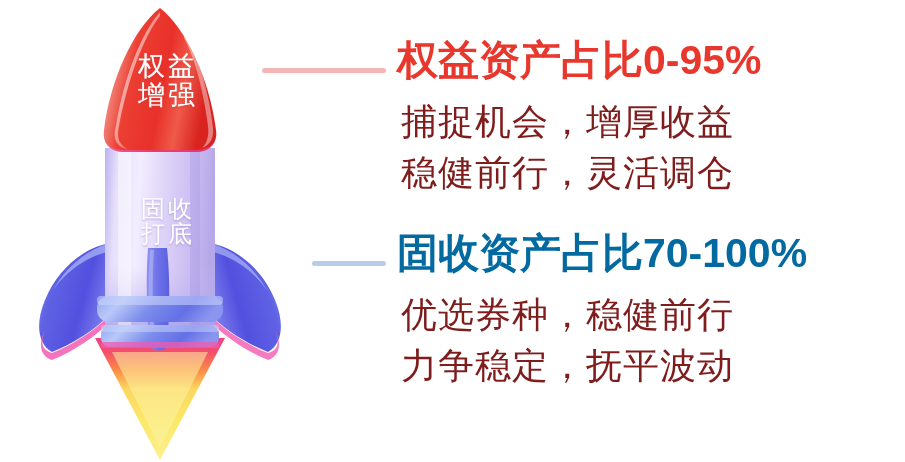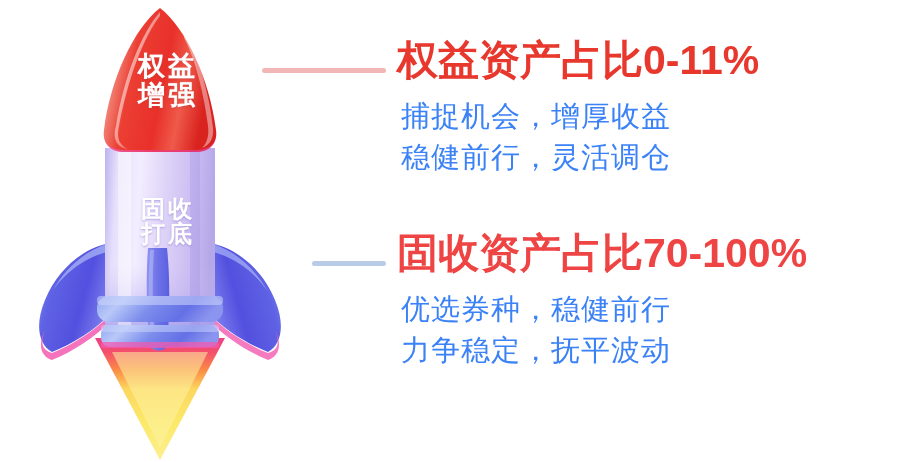--- a/index.html
+++ b/index.html
@@ -36,21 +36,21 @@
     top: 0;
     width: 300px;
     height: 462px;
     display: block;
   }
 
   
   .rocket-label {
     position: absolute;
     color: #ffffff;
-    font-weight: 700;
+    font-weight: 400;
     text-align: center;
     line-height: 1.06;
     letter-spacing: 1px;
     text-shadow: 0 1px 2px rgba(180, 40, 40, .45), 0 0 1px rgba(255,255,255,.6);
     pointer-events: none;
     white-space: pre-line;
   }
   #nose-cone-label {
     left: 122px;
     top: 52px;
@@ -96,26 +96,26 @@
 
   .block-heading {
     margin: 0;
     font-size: 41px;
     font-weight: 700;
     line-height: 1.12;
     letter-spacing: 0px;
     white-space: nowrap;
   }
   #heading-equity { color: #e8372c; }
-  #heading-fixed  { color: #ef4444; }
+  #heading-fixed  { color: #0369a1; }
 
   .block-lines {
     margin: 12px 0 0 4px;
-    color: #3b82f6;
-    font-size: 29px;
+    color: #7f1d1d;
+    font-size: 36px;
     line-height: 1.42;
     letter-spacing: 1px;
     white-space: nowrap;
   }
   .block-line { display: block; }
 </style>
 </head>
 <body>
 
 <div id="infographic">
@@ -257,21 +257,21 @@
 增强</div>
 
     <div class="rocket-label" id="body-label">固收
 打底</div>
   </div>
 
   <div class="connector-line" id="connector-line-equity"></div>
   <div class="connector-line" id="connector-line-fixed"></div>
 
   <div class="info-block" id="block-equity">
-    <h2 class="block-heading" id="heading-equity">权益资产占比0-11%</h2>
+    <h2 class="block-heading" id="heading-equity">权益资产占比0-95%</h2>
     <div class="block-lines">
       <span class="block-line">捕捉机会，增厚收益</span>
       <span class="block-line">稳健前行，灵活调仓</span>
     </div>
   </div>
 
   <div class="info-block" id="block-fixed">
     <h2 class="block-heading" id="heading-fixed">固收资产占比70-100%</h2>
     <div class="block-lines">
       <span class="block-line">优选券种，稳健前行</span>

